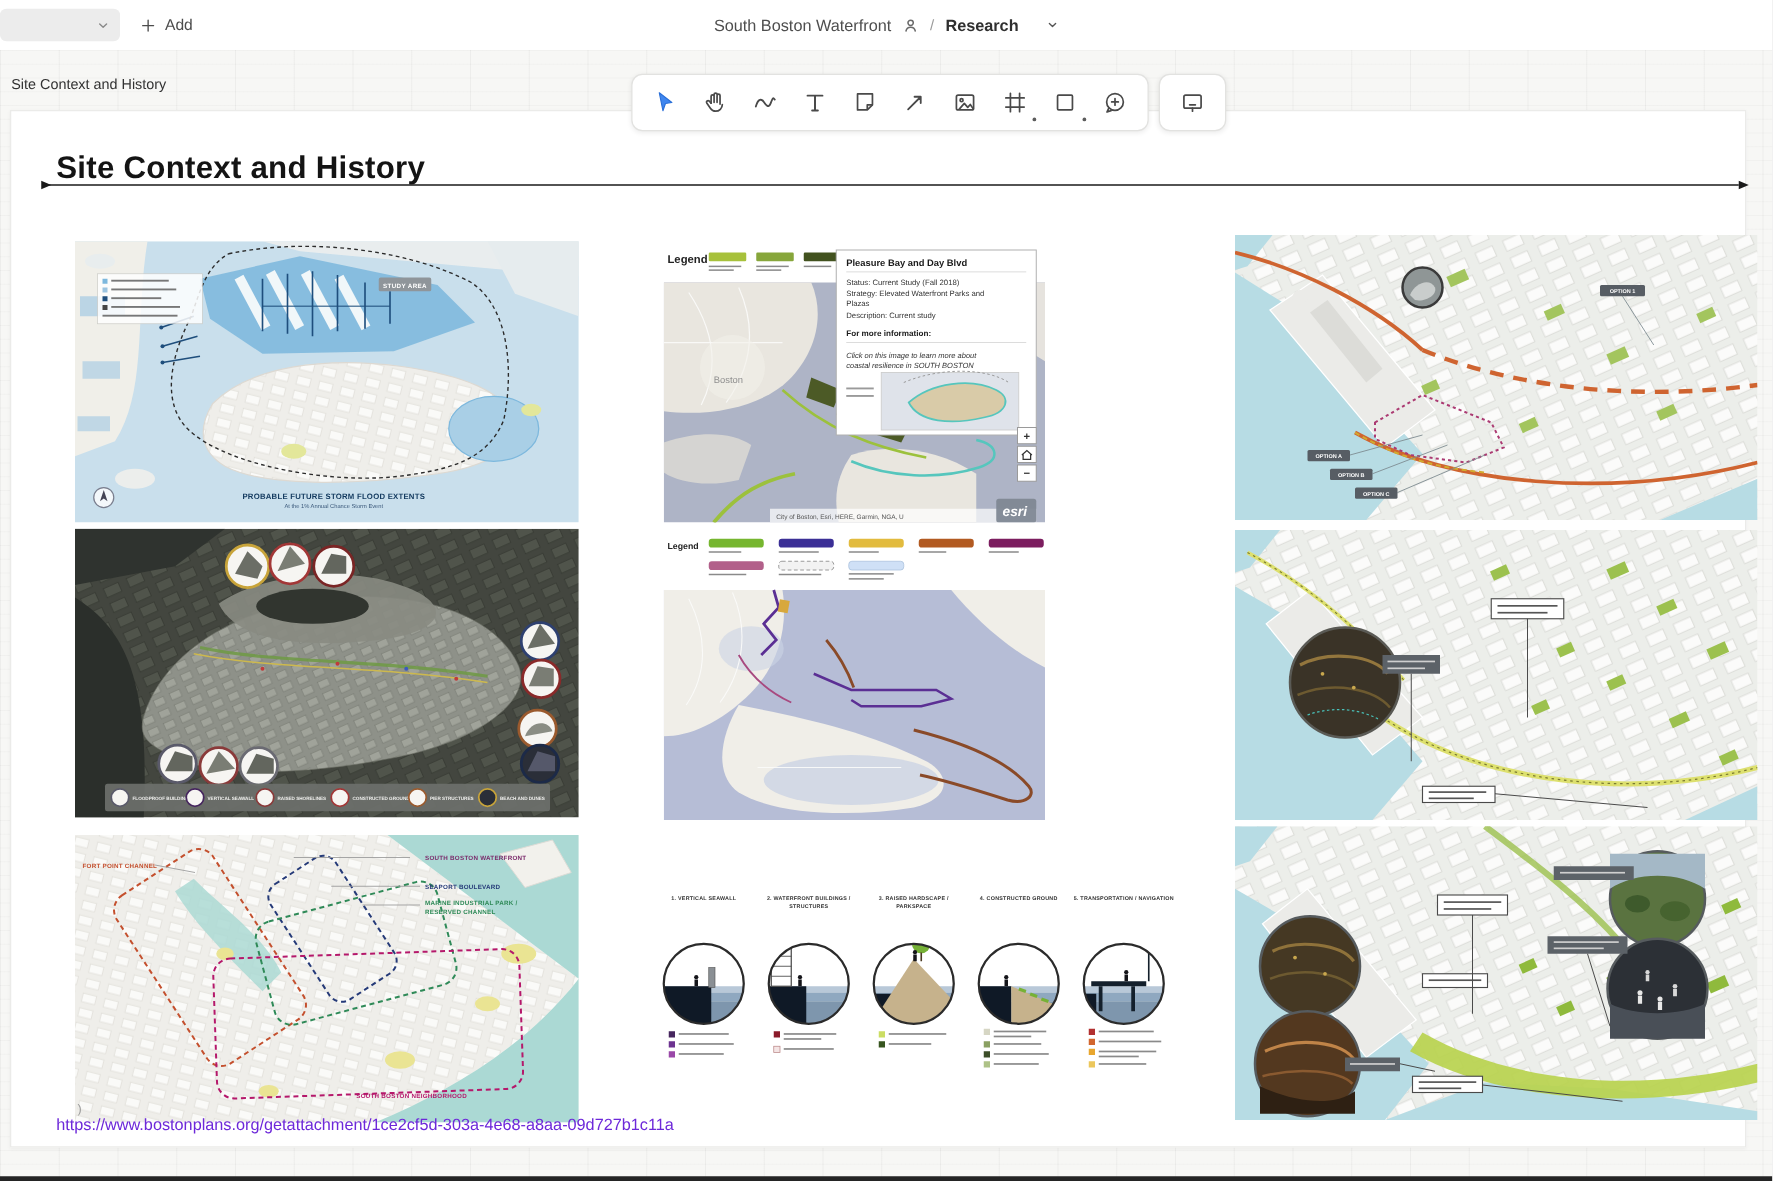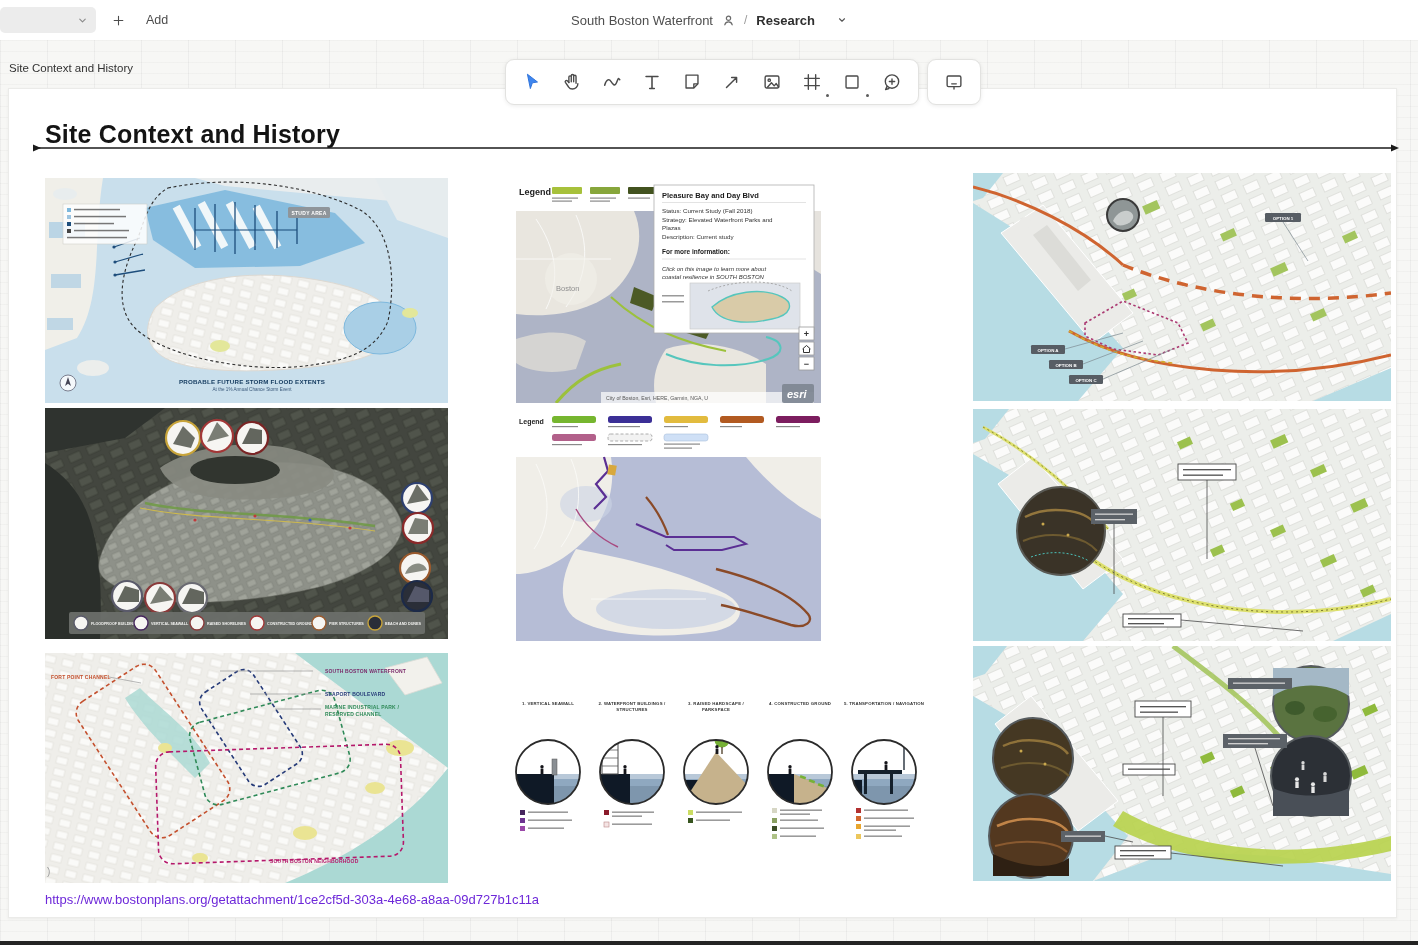--- a/index.html
+++ b/index.html
@@ -10,21 +10,21 @@
   .canvas{position:absolute;left:0;top:40px;width:1418px;height:905px;background-color:#f7f7f5;
     background-image:linear-gradient(to right,rgba(80,80,80,.06) 1px,transparent 1px),
                      linear-gradient(to bottom,rgba(80,80,80,.035) 1px,transparent 1px);
     background-size:47px 11px;}
   .bottom-strip{position:absolute;left:0;bottom:0;width:1418px;height:4px;background:#242424;}
   
   .topbar{position:absolute;left:0;top:0;width:1418px;height:40px;background:#ffffff;z-index:30;}
   .board-pill{position:absolute;left:0;top:7px;width:96px;height:26px;background:#ececec;border-radius:5px;
     display:flex;align-items:center;justify-content:flex-end;padding-right:8px;box-sizing:border-box;cursor:pointer;}
   .left-sliver{position:absolute;left:0;top:13px;width:4px;height:14px;background:#5a5a5a;border-radius:0 2px 2px 0;}
-  .add-btn{position:absolute;left:112px;top:8px;height:24px;display:flex;align-items:center;gap:21px;
+  .add-btn{position:absolute;left:112px;top:8px;height:24px;display:flex;align-items:center;gap:7px;
     color:#4c4c4c;font-size:12.5px;cursor:pointer;}
   .bc{position:absolute;left:0;top:0;width:1418px;height:40px;display:flex;align-items:center;justify-content:center;gap:9px;pointer-events:none;}
   .bc>*{pointer-events:auto;}
   .bc .ws{color:#4e4e4e;font-size:13px;}
   .bc .sep{color:#9a9a9a;font-size:12px;}
   .bc .board{color:#2f2f2f;font-size:13px;font-weight:bold;display:flex;align-items:center;gap:22px;cursor:pointer;}
   
   .frame-label{position:absolute;left:9px;top:62px;font-size:11.5px;color:#323232;z-index:5;}
   
   .toolbar{position:absolute;left:505px;top:59px;z-index:40;display:flex;gap:8px;align-items:stretch;}
@@ -32,21 +32,21 @@
     display:flex;align-items:center;padding:0 6px;height:46px;box-sizing:border-box;}
   .tool{width:40px;height:38px;border-radius:6px;display:flex;align-items:center;justify-content:center;
     position:relative;cursor:pointer;background:transparent;border:none;padding:0;}
   .tool svg{display:block;}
   .submenu-dot{position:absolute;right:3px;bottom:4px;width:3px;height:3px;border-radius:50%;background:#5c5c5c;}
   
   .frame{position:absolute;left:8px;top:88px;width:1387px;height:828px;background:#ffffff;
     border:1px solid #ebebe9;box-shadow:0 1px 3px rgba(0,0,0,.05);z-index:10;}
   .frame-title{position:absolute;left:36px;top:14px;font-size:25px;font-weight:bold;color:#141414;letter-spacing:.2px;}
   .rule{position:absolute;left:20px;top:53px;}
-  .tile{position:absolute;margin:0;padding:0;cursor:pointer;text-align:right;}
+  .tile{position:absolute;margin:15px;padding:0;cursor:pointer;text-align:right;}
   .tile svg{display:block;}
   .src-url{position:absolute;left:36px;top:803px;font-size:13px;color:#6d28d9;}
 </style>
 </head>
 <body>
 
 <div class="screen">
 
   <svg width="0" height="0" style="position:absolute" aria-hidden="true">
     <defs>

